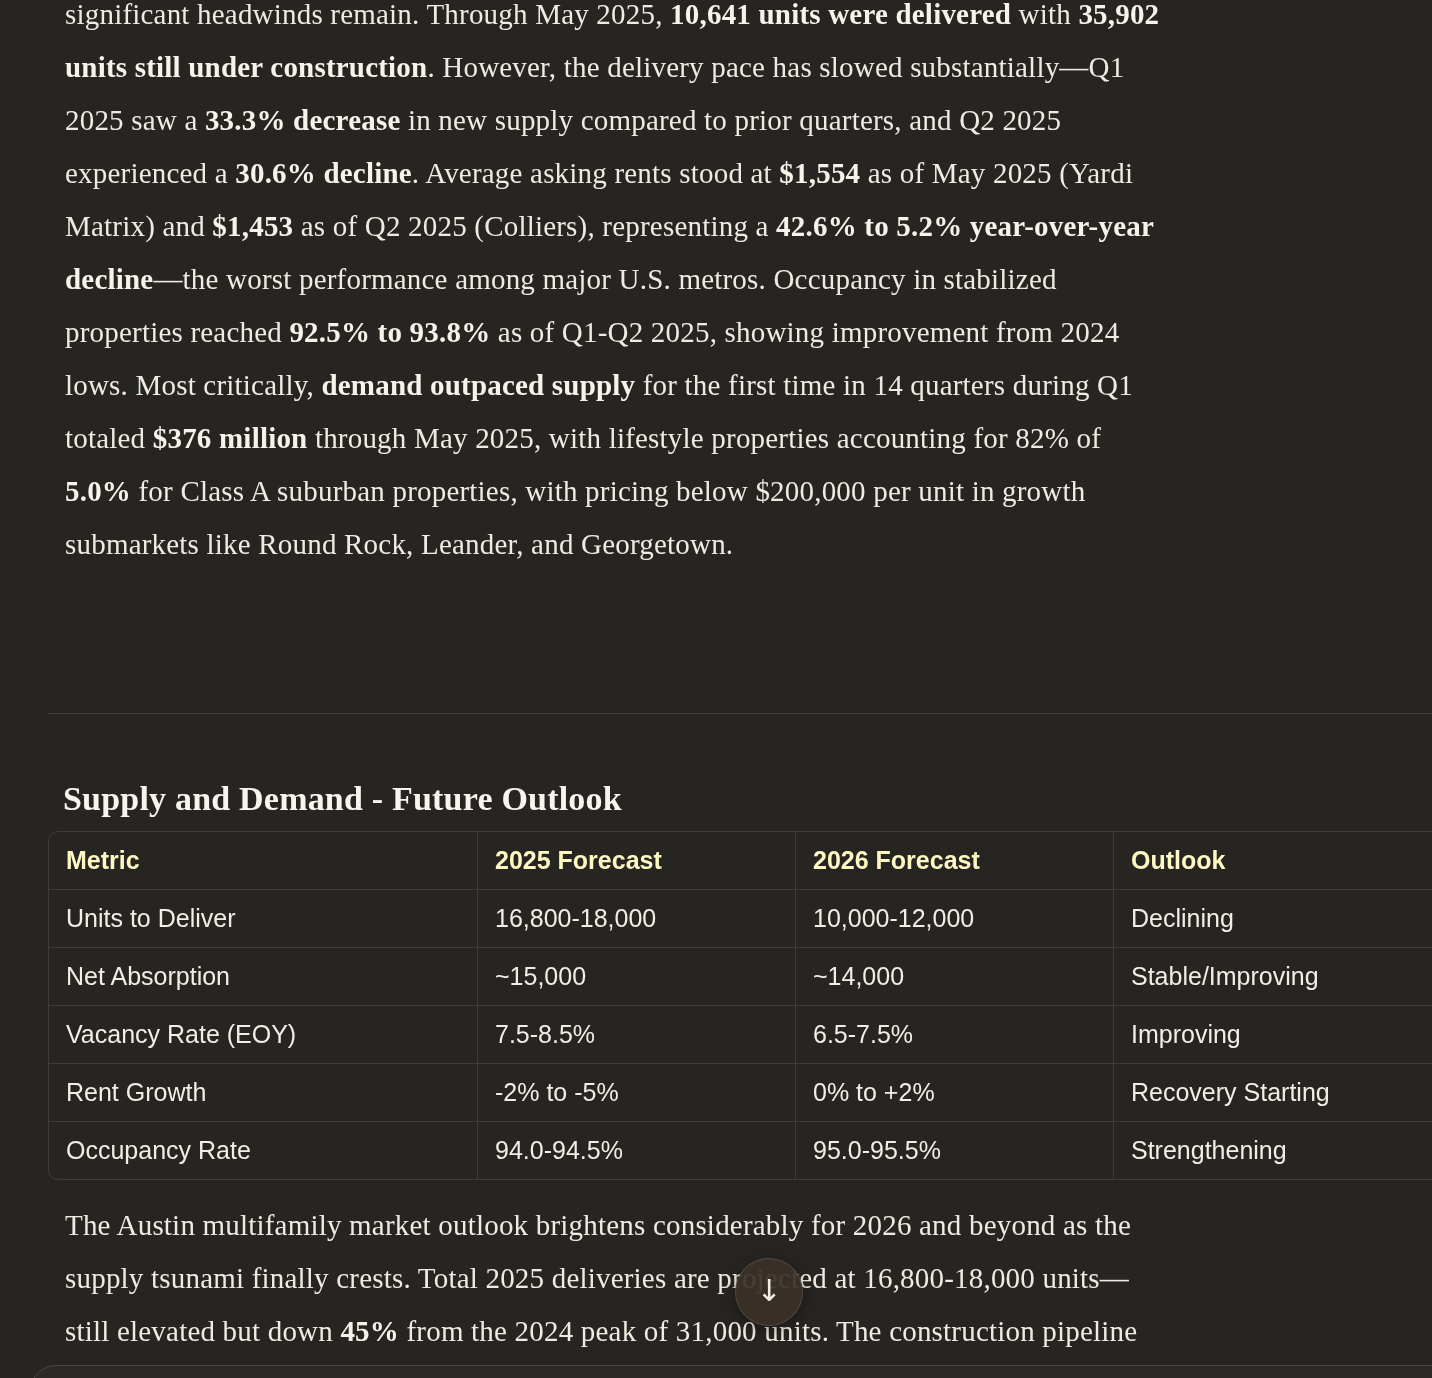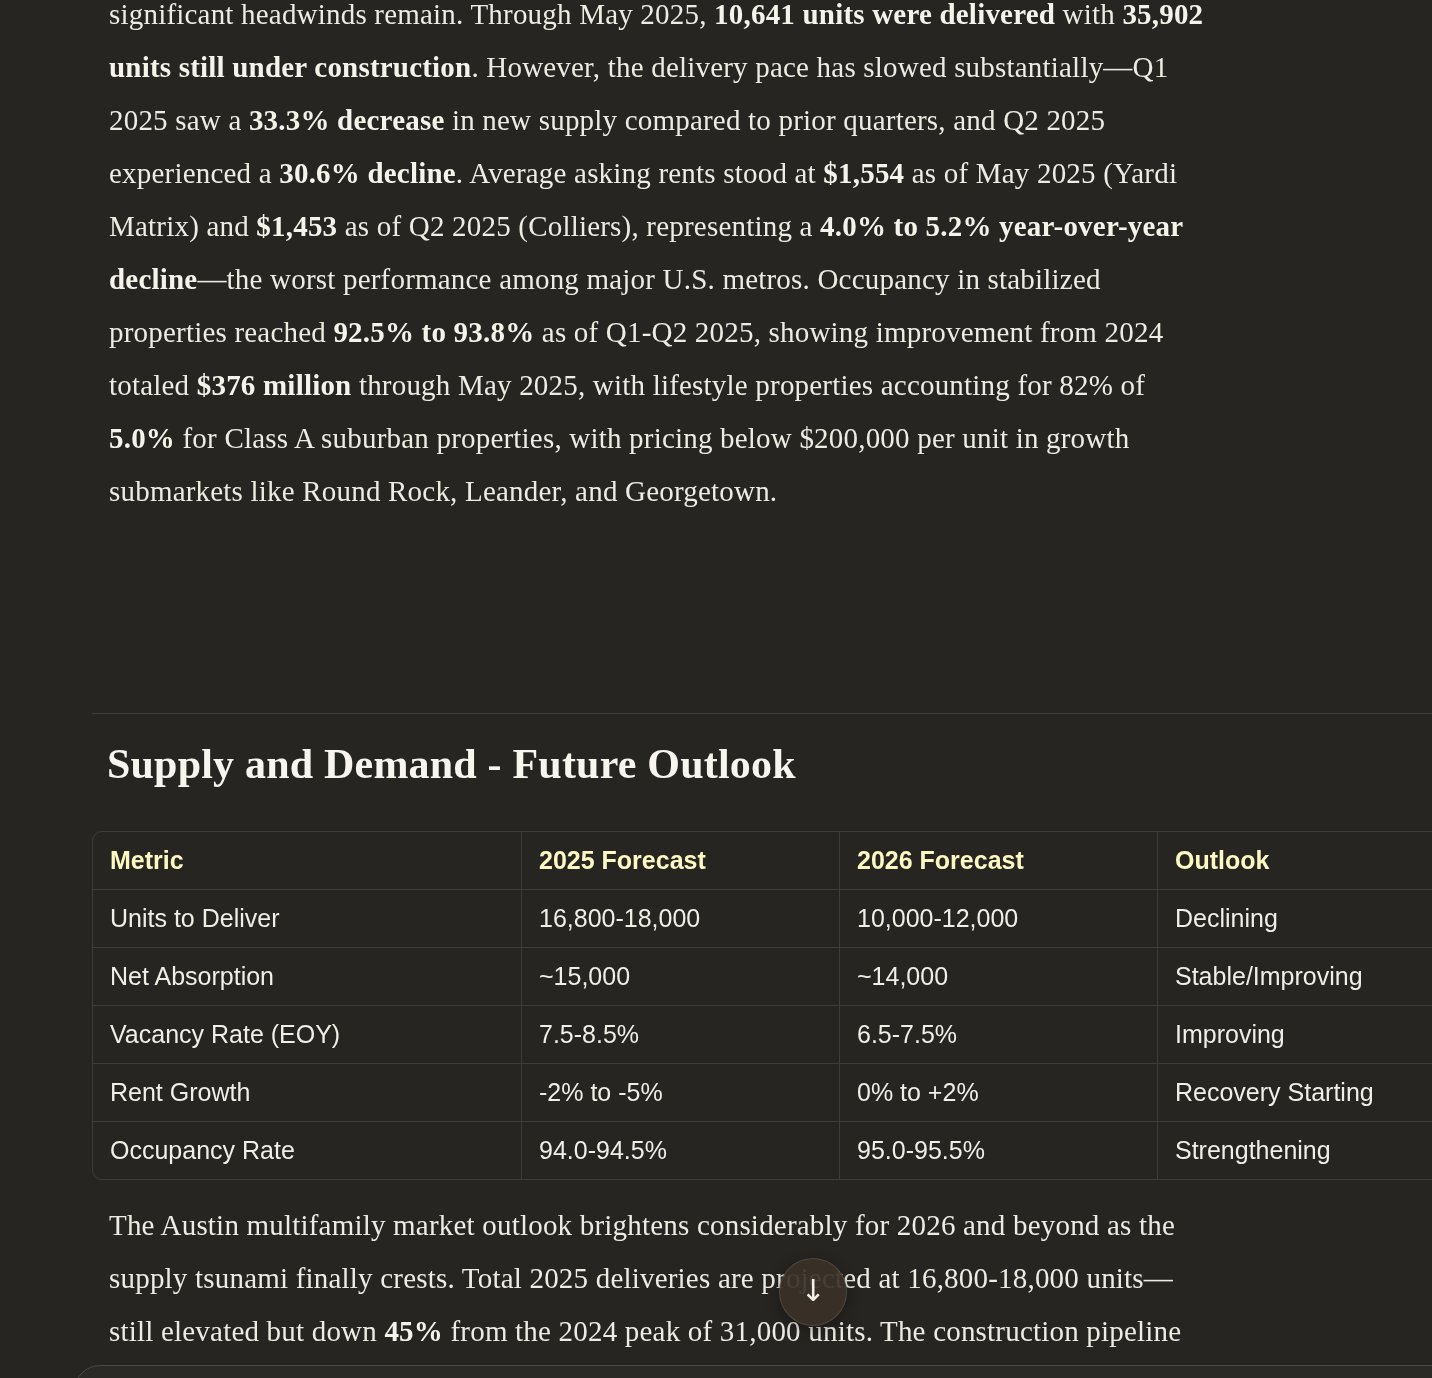--- a/index.html
+++ b/index.html
@@ -10,21 +10,20 @@
     height: 1378px;
     overflow: hidden;
   }
   .canvas {
     position: relative;
     width: 1176px;
     height: 1378px;
     background: #262522;
     font-family: "Liberation Serif", "DejaVu Serif", serif;
     color: #eeece2;
-    margin-left: 44px;
   }
   
   .para {
     position: absolute;
     left: 65px;
     font-size: 29px;
     line-height: 53px;
     letter-spacing: 0.2px;
     color: #eeece2;
   }
@@ -40,22 +39,22 @@
     top: 713px;
     width: 1384px;
     height: 1px;
     background: #3f3d39;
   }
 
   
   .section-heading {
     position: absolute;
     left: 63px;
-    top: 742px;
-    font-size: 42px;
+    top: 777px;
+    font-size: 34px;
     line-height: 44px;
     font-weight: bold;
     color: #f7f5ee;
     letter-spacing: 0.2px;
     white-space: nowrap;
   }
 
   
   .table-wrap {
     position: absolute;
@@ -130,23 +129,24 @@
 </head>
 <body>
 
 <div class="canvas">
 
   <div class="para" id="para-intro">
       <div class="line"><span>significant headwinds remain. Through May 2025, </span><strong>10,641 units were delivered</strong><span> with </span><strong>35,902</strong></div>
       <div class="line"><strong>units still under construction</strong><span>. However, the delivery pace has slowed substantially—Q1</span></div>
       <div class="line"><span>2025 saw a </span><strong>33.3% decrease</strong><span> in new supply compared to prior quarters, and Q2 2025</span></div>
       <div class="line"><span>experienced a </span><strong>30.6% decline</strong><span>. Average asking rents stood at </span><strong>$1,554</strong><span> as of May 2025 (Yardi</span></div>
-      <div class="line"><span>Matrix) and </span><strong>$1,453</strong><span> as of Q2 2025 (Colliers), representing a </span><strong>4.0% to 5.2% year-over-year</strong></div>
+      <div class="line"><span>Matrix) and </span><strong>$1,453</strong><span> as of Q2 2025 (Colliers), representing a </span><strong>42.6% to 5.2% year-over-year</strong></div>
       <div class="line"><strong>decline</strong><span>—the worst performance among major U.S. metros. Occupancy in stabilized</span></div>
       <div class="line"><span>properties reached </span><strong>92.5% to 93.8%</strong><span> as of Q1-Q2 2025, showing improvement from 2024</span></div>
+      <div class="line"><span>lows. Most critically, </span><strong>demand outpaced supply</strong><span> for the first time in 14 quarters during Q1</span></div>
       <div class="line"><span>totaled </span><strong>$376 million</strong><span> through May 2025, with lifestyle properties accounting for 82% of</span></div>
       <div class="line"><strong>5.0%</strong><span> for Class A suburban properties, with pricing below $200,000 per unit in growth</span></div>
       <div class="line"><span>submarkets like Round Rock, Leander, and Georgetown.</span></div>
     </div>
 
   <div class="divider"></div>
 
   <h2 class="section-heading" style="margin:0">Supply and Demand - Future Outlook</h2>
 
   <div class="table-wrap">

